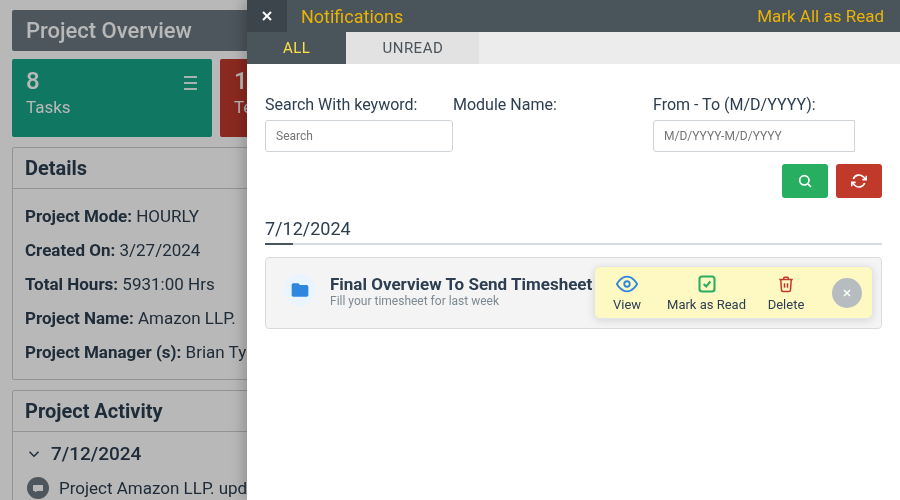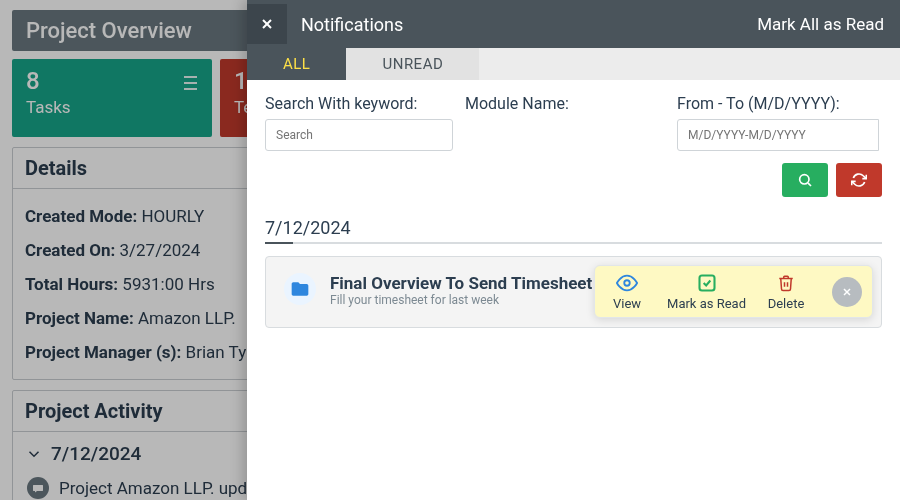--- a/index.html
+++ b/index.html
@@ -24,32 +24,32 @@
   .activity-date { display: flex; align-items: center; gap: 8px; padding: 10px 12px; font-size: 19px; color: #2c3e50; font-weight: 500; }
   .activity-row { display: flex; align-items: center; gap: 10px; padding: 2px 14px 14px; font-size: 17px; color: #2c3e50; }
   .activity-bullet { width: 22px; height: 22px; border-radius: 50%; background: #6a7880; display: inline-flex; align-items: center; justify-content: center; color: #fff; font-size: 12px; flex: none; }
   .chev { width: 18px; height: 18px; display: inline-block; }
 
   
   .backdrop { position: absolute; inset: 0; background: rgba(0,0,0,0.28); }
 
   
   .drawer { position: absolute; top: 0; right: 0; bottom: 0; left: 247px; background: #fff; display: flex; flex-direction: column; box-shadow: -4px 0 12px rgba(0,0,0,.2); }
-  .drawer-header { background: #4a545b; color: #ffffff; height: 48px; display: flex; align-items: center; }
+  .drawer-header { background: #4a545b; color: #eab308; height: 32px; display: flex; align-items: center; }
   .dh-close { width: 40px; height: 40px; display: flex; align-items: center; justify-content: center; background: #3c454c; cursor: pointer; }
   .dh-title { font-size: 18px; padding: 0 14px; flex: 1; }
   .dh-mark  { padding: 0 16px; font-size: 17px; cursor: pointer; }
 
   .tabs { display: flex; background: #ececec; }
   .tab { padding: 7px 36px; font-size: 15px; color: #4a545b; cursor: pointer; position: relative; letter-spacing: .5px; }
   .tab.active { background: #4a545b; color: #fde047; }
   .tab.active::after { content:""; position:absolute; left:50%; transform:translateX(-50%); bottom:-7px; border:7px solid transparent; border-top-color:#4a545b; }
   .tab.inactive { background: #e2e2e2; }
 
-  .filters { display: flex; gap: 12px; padding: 14px 18px 12px; background: #fff; }
+  .filters { display: flex; padding: 31px 18px 12px; background: #fff; }
   .filter-col { display: flex; flex-direction: column; gap: 6px; }
   .filter-col label { font-size: 16px; color: #2c3e50; }
   .col-search { flex: 0 0 188px; }
   .col-module { flex: 0 0 200px; }
   .col-date   { flex: 0 0 202px; }
   .input, .select, .date-input {
     height: 32px; border: 1px solid #cfd4d8; border-radius: 3px; padding: 0 10px; font-size: 12px; color: #2c3e50; background: #fff;
   }
   .select { display: flex; align-items: center; justify-content: space-between; cursor: pointer; }
   .date-wrap { display: flex; }
@@ -100,21 +100,21 @@
     </div>
     <div class="stat-card stat-red">
       <div class="stat-num">10</div>
       <div class="stat-label">Te</div>
     </div>
   </div>
 
   <div class="panel">
     <div class="panel-header">Details</div>
     <div class="panel-body">
-      <div><b>Created Mode:</b> <span>HOURLY</span></div>
+      <div><b>Project Mode:</b> <span>HOURLY</span></div>
       <div><b>Created On:</b> <span>3/27/2024</span></div>
       <div><b>Total Hours:</b> <span>5931:00 Hrs</span></div>
       <div><b>Project Name:</b> <span>Amazon LLP.</span></div>
       <div><b>Project Manager (s):</b> <span>Brian Ty</span></div>
     </div>
   </div>
 
   <div class="panel">
     <div class="panel-header">Project Activity</div>
     <div class="activity-date">

